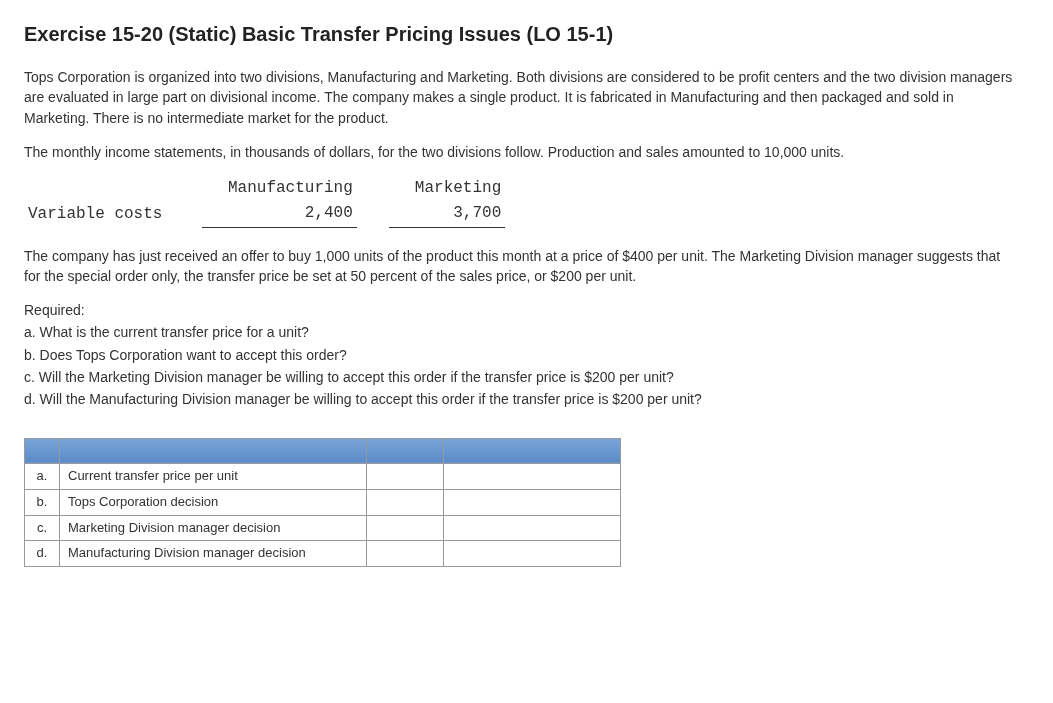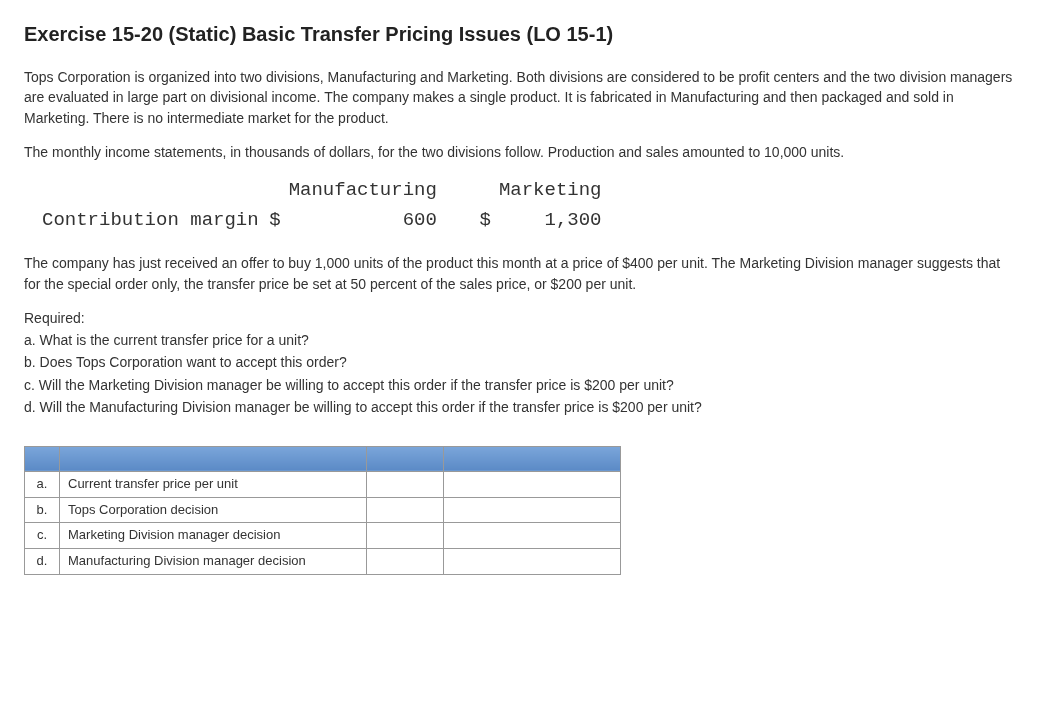--- a/index.html
+++ b/index.html
@@ -16,21 +16,21 @@
     font-weight: bold;
     color: #222;
     margin: 0 0 18px 0;
   }
   p {
     margin: 8px 0 14px 0;
     max-width: 990px;
   }
   .income-table {
     font-family: "Courier New", Courier, monospace;
-    font-size: 19px;
+    font-size: 16px;
     border-collapse: collapse;
     margin: 6px 0 18px 0;
   }
   .income-table td {
     padding: 1px 4px;
     white-space: nowrap;
   }
   .income-table .label { width: 170px; }
   .income-table .sym   { width: 14px; text-align: right; }
   .income-table .num   { width: 56px; text-align: right; }
@@ -76,26 +76,26 @@
   <tbody>
       <tr>
     <td class="label"></td>
     <td class="sym"></td>
         <td class="num" style="text-align:center" colspan="1">Manufacturing</td>
     <td class="gap"></td>
     <td class="sym"></td>
         <td class="num" style="text-align:center" colspan="1">Marketing</td>
   </tr>
   <tr>
-    <td class="label indent">Contribution margin</td>
-    <td class="sym">$</td>
-    <td class="num">600</td>
+    <td class="label">Variable costs</td>
+    <td class="sym underline"></td>
+    <td class="num underline">2,400</td>
     <td class="gap"></td>
-    <td class="sym">$</td>
-    <td class="num">1,300</td>
+    <td class="sym underline"></td>
+    <td class="num underline">3,700</td>
   </tr>
 </tbody>
   </table>
 
 <p>The company has just received an offer to buy 1,000 units of the product this month at a price of $400 per unit. The Marketing Division manager suggests that for the special order only, the transfer price be set at 50 percent of the sales price, or $200 per unit.</p>
 
 <div class="req"><b>Required:</b></div>
 <div class="req"><b>a. </b><span>What is the current transfer price for a unit?</span></div>
 <div class="req"><b>b. </b><span>Does Tops Corporation want to accept this order?</span></div>
 <div class="req"><b>c. </b><span>Will the Marketing Division manager be willing to accept this order if the transfer price is $200 per unit?</span></div>

